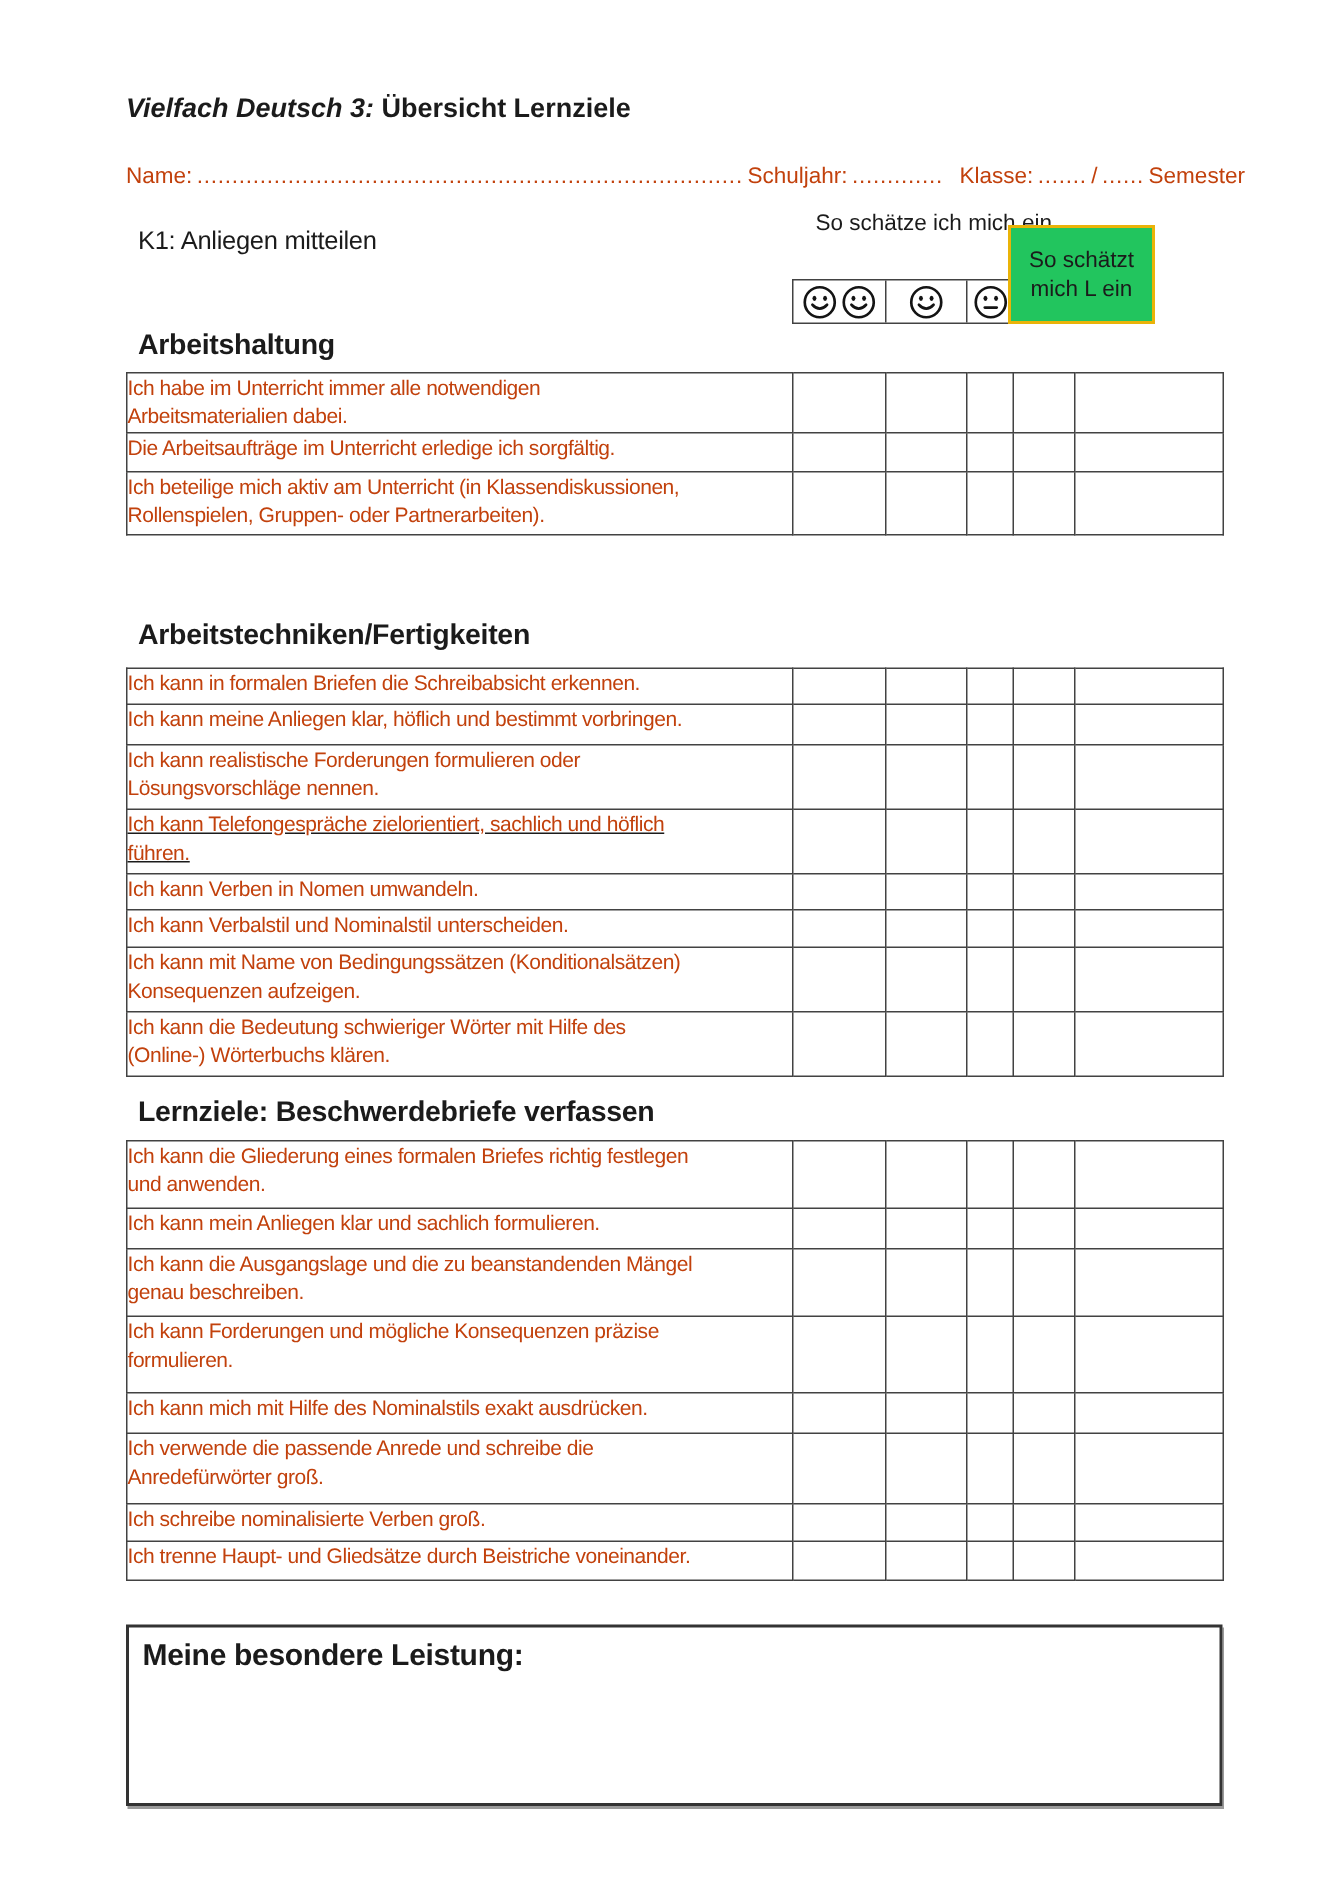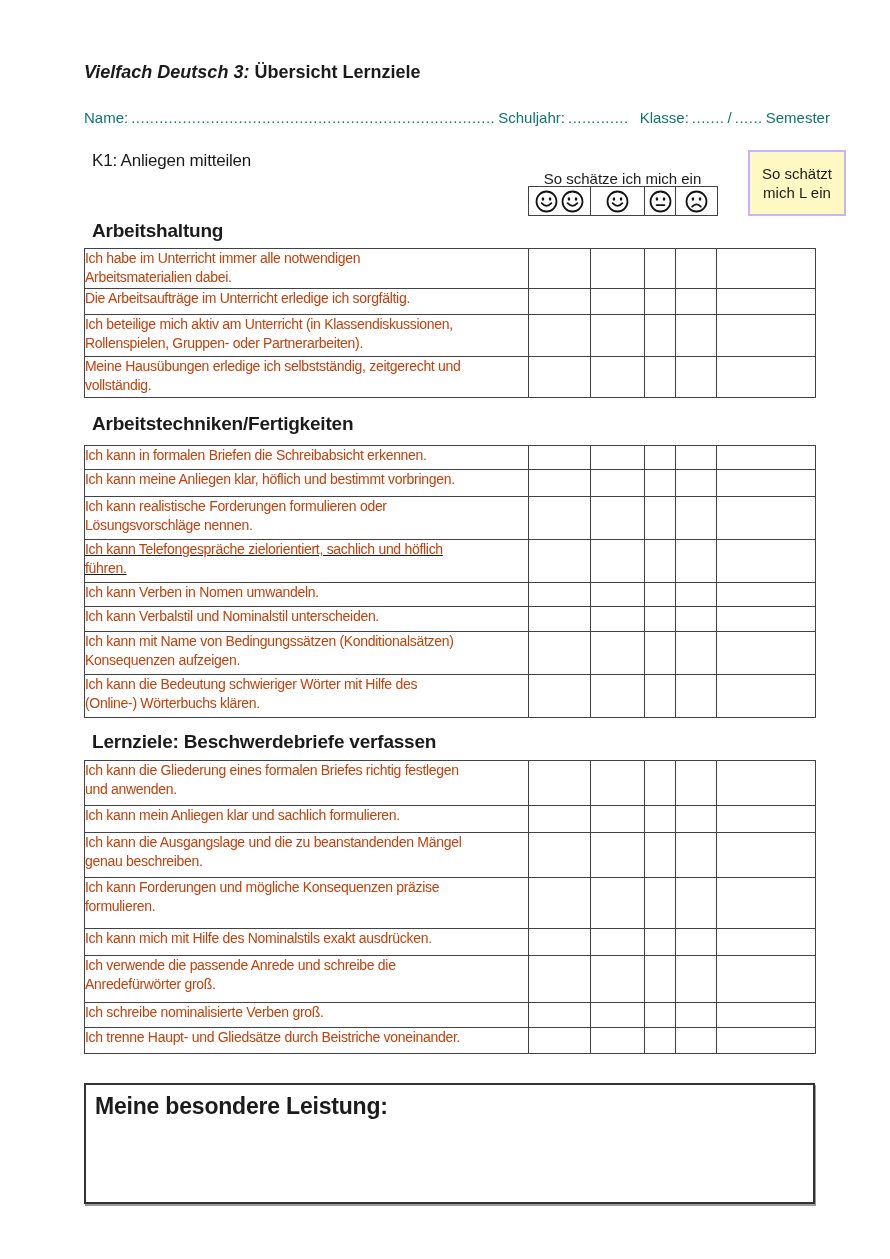--- a/index.html
+++ b/index.html
@@ -5,50 +5,50 @@
   html,body{margin:0;padding:0;background:#ffffff;}
   .page{
     position:relative;width:890px;height:1259px;background:#ffffff;
     font-family:"Liberation Sans",sans-serif;color:#1b1b1b;overflow:hidden;
   }
   
   .title{position:absolute;left:84px;top:62px;font-size:18px;font-weight:bold;white-space:nowrap;}
   .t-italic{font-style:italic;}
   .t-rest{margin-left:5px;}
   
-  .name-line{position:absolute;left:84px;top:109px;width:745px;font-size:15px;white-space:nowrap;color:#0f766e;}
+  .name-line{position:absolute;left:84px;top:109px;width:745px;font-size:15px;white-space:nowrap;color:#c2410c;}
   .name-line .dots{letter-spacing:0.5px;margin:0 3px;}
   .lbl-gap{margin-left:8px;}
   
   .k1{position:absolute;left:92px;top:151px;font-size:17px;font-weight:normal;letter-spacing:-0.2px;}
   
-  .self-label{position:absolute;left:528px;top:170px;width:189px;text-align:center;font-size:15px;}
+  .self-label{position:absolute;left:528px;top:140px;width:189px;text-align:center;font-size:15px;}
   .smiley-row{position:absolute;left:528px;top:186px;height:30px;display:flex;border:1px solid #424242;box-sizing:border-box;}
   .sm-cell{display:flex;align-items:center;justify-content:center;border-right:1px solid #424242;box-sizing:border-box;height:100%;gap:1px;}
   .sm-cell:last-child{border-right:none;}
   .smiley-row svg{stroke:#141414;stroke-width:1.7;stroke-linecap:round;fill:none;display:block;}
   .teacher-box{
-    position:absolute;left:748px;top:150px;width:98px;height:66px;border:2px solid #c4b5fd;
+    position:absolute;left:672px;top:150px;width:98px;height:66px;border:2px solid #eab308;
     box-sizing:border-box;display:flex;align-items:center;justify-content:center;text-align:center;
-    font-size:15px;line-height:19px;white-space:pre-line;background:#fef9c3;
+    font-size:15px;line-height:19px;white-space:pre-line;background:#22c55e;
   }
   
   .sec-heading{position:absolute;left:92px;font-size:19px;font-weight:bold;letter-spacing:-0.2px;}
   table.goals{position:absolute;left:84px;border-collapse:collapse;table-layout:fixed;width:731px;}
   table.goals td{border:1px solid #424242;padding:0;vertical-align:top;}
   td.stmt{
     font-size:14px;line-height:18.5px;letter-spacing:-0.3px;
     padding:2px 3px 0 7px;white-space:pre-line;color:#c2410c;
   }
   
   .bottom-box{
     position:absolute;left:84px;top:1083px;width:731px;height:121px;
     border:2px solid #333333;box-sizing:border-box;box-shadow:1px 2px 0 #9a9a9a;background:#fff;
   }
-  .bottom-heading{margin:8px 0 0 9px;font-size:23px;font-weight:bold;letter-spacing:-0.2px;}
+  .bottom-heading{margin:8px 0 0 9px;font-size:20px;font-weight:bold;letter-spacing:-0.2px;}
 </style>
 </head>
 <body>
 
 <div class="page">
 
   <div class="title">
     <span class="t-italic">Vielfach Deutsch 3:</span><span class="t-rest">Übersicht Lernziele</span>
   </div>
 
@@ -131,29 +131,20 @@
             <td class="stmt">Die Arbeitsaufträge im Unterricht erledige ich sorgfältig.</td>
             <td></td>
             <td></td>
             <td></td>
             <td></td>
             <td></td>
           </tr>
           <tr style="height: 42px;">
             <td class="stmt">Ich beteilige mich aktiv am Unterricht (in Klassendiskussionen,
 Rollenspielen, Gruppen- oder Partnerarbeiten).</td>
-            <td></td>
-            <td></td>
-            <td></td>
-            <td></td>
-            <td></td>
-          </tr>
-          <tr style="height: 41px;">
-            <td class="stmt">Meine Hausübungen erledige ich selbstständig, zeitgerecht und
-vollständig.</td>
             <td></td>
             <td></td>
             <td></td>
             <td></td>
             <td></td>
           </tr>
         </tbody>
       </table>
       <div class="sec-heading" style="top: 413px;">Arbeitstechniken/Fertigkeiten</div>
       <table class="goals" style="top: 445px;">

